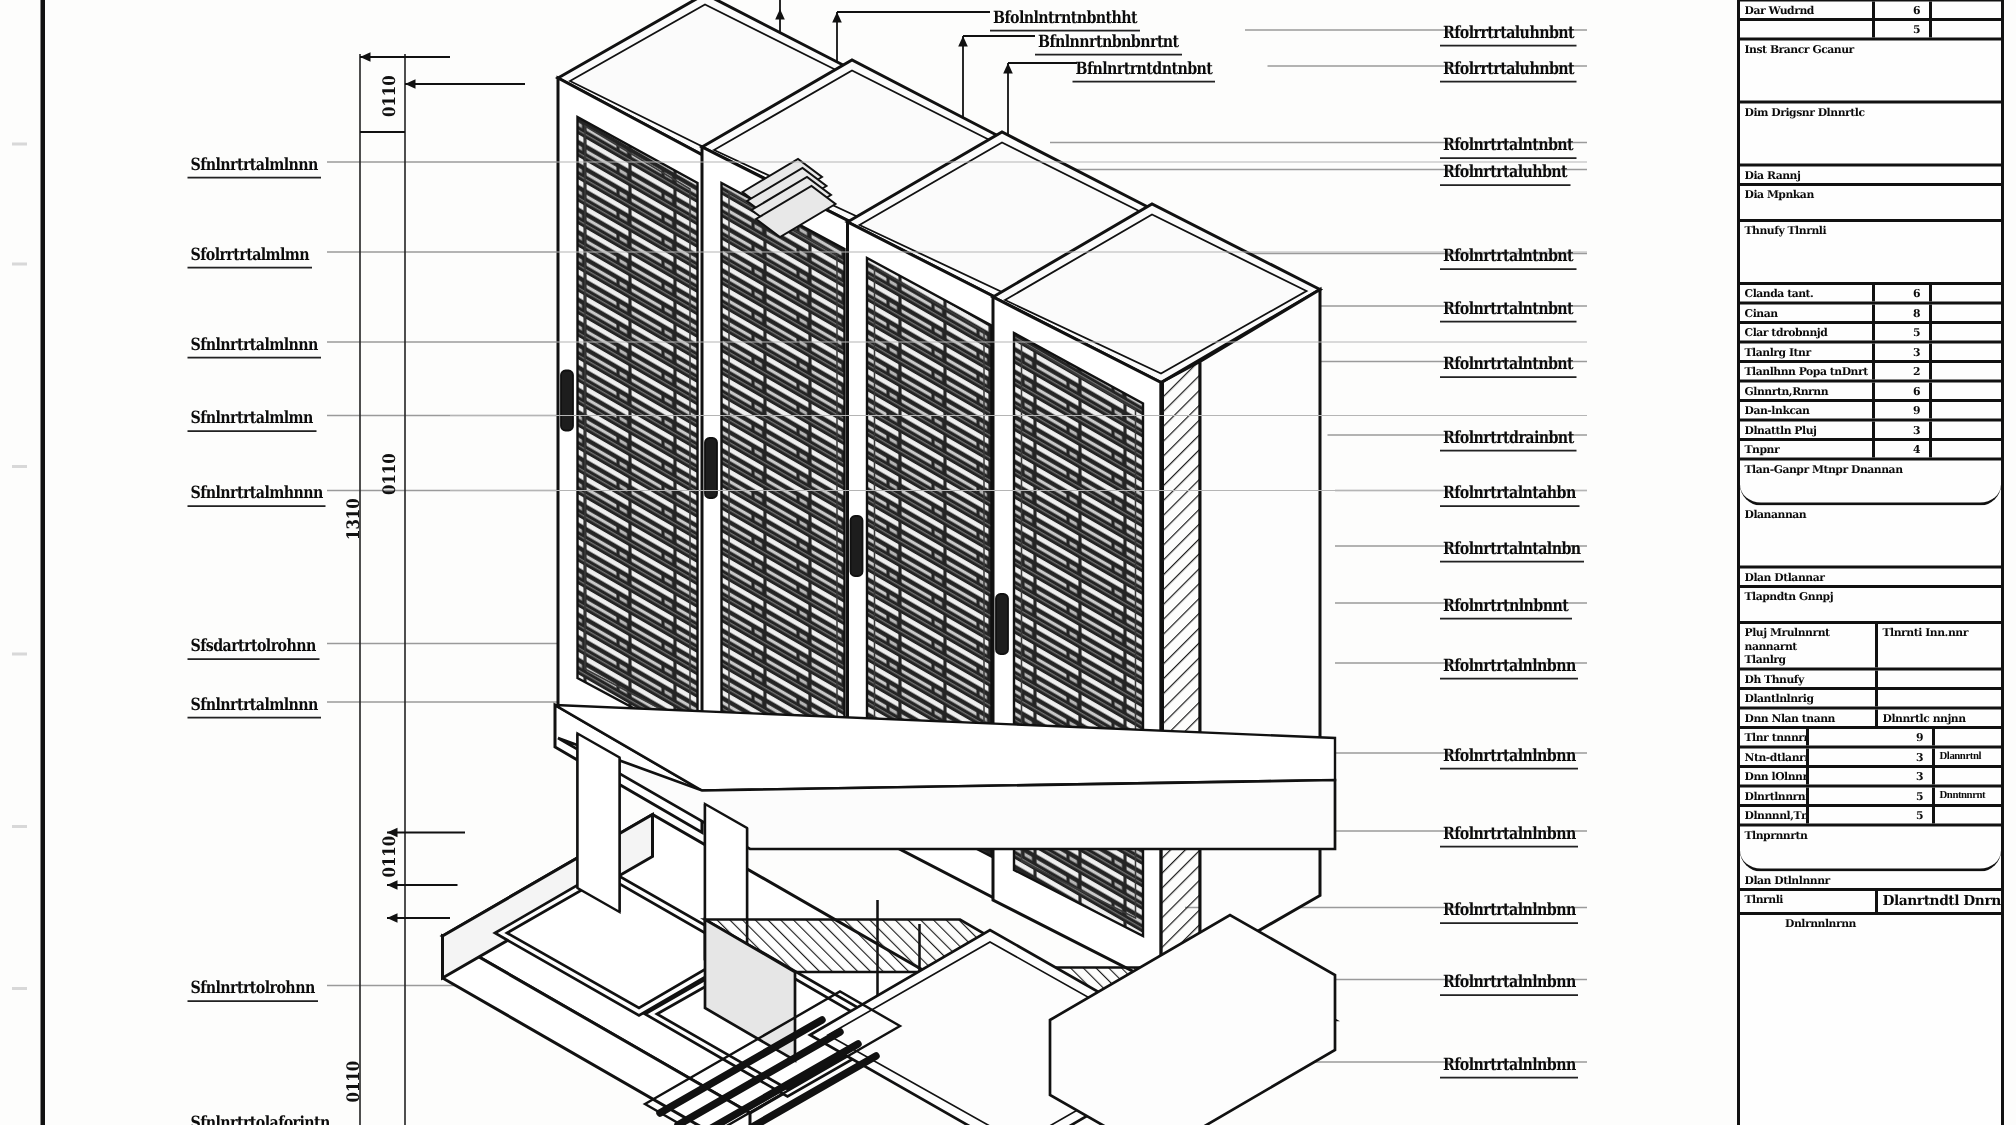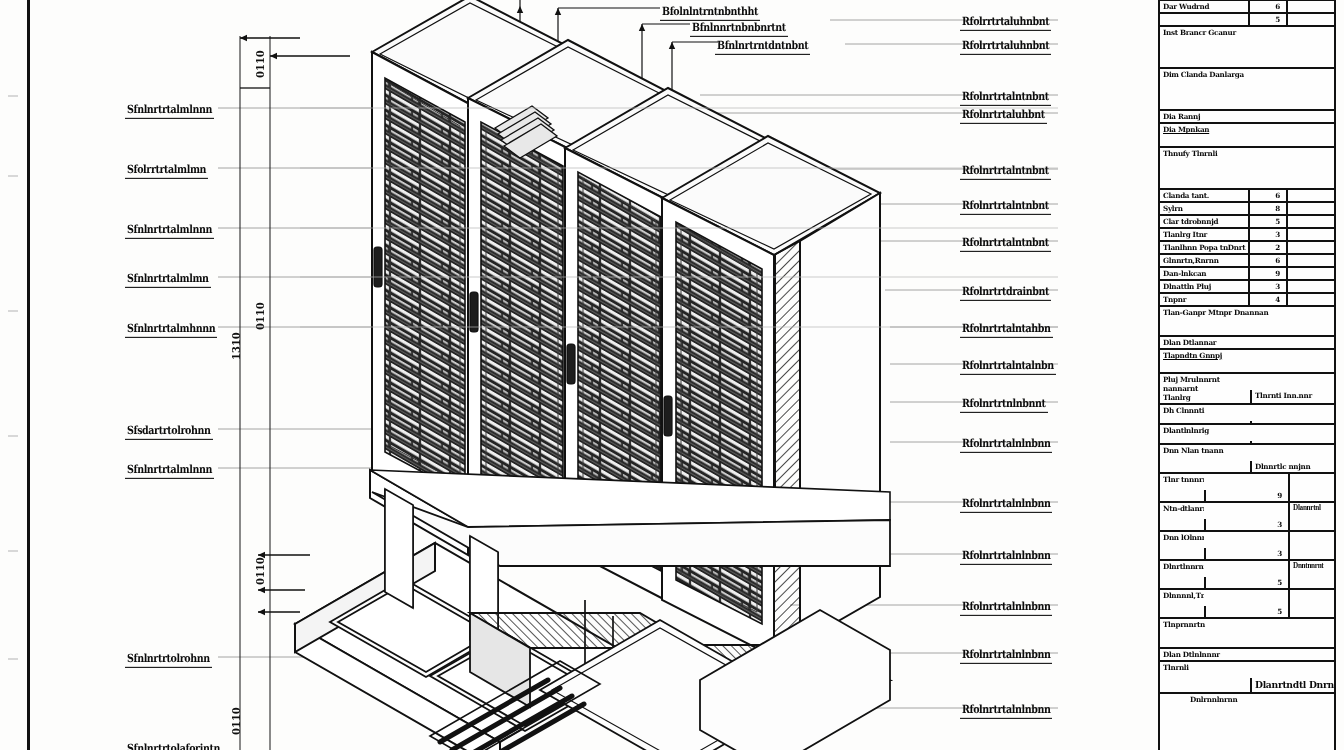--- a/index.html
+++ b/index.html
@@ -80,26 +80,26 @@
     color: #0b0b0b;
     padding: 1px 3px;
     line-height: 1.25;
     overflow: hidden;
     white-space: nowrap;
     transform-origin: left top;
   }
   .tb-cell.label  { flex: 1 1 auto; }
   .tb-cell.qty    { flex: 0 0 38px; border-left: 2.1px solid #111; text-align: right; padding-right: 6px; }
   .tb-cell.note   { flex: 0 0 48px; border-left: 2.1px solid #111; }
-  .tb-cell.val    { flex: 0 0 84px; border-left: 2.1px solid #111; margin-top: 16px; }
+  .tb-cell.val    { flex: 0 0 84px; border-left: 2.1px solid #111; }
   .tb-cell.val2   { flex: 0 0 46px; border-left: 2.1px solid #111; font-family: Liberation Serif, serif; }
   .tb-cell.big    { font-size: 9.2px; }
   .tb-block { min-height: 42px; }
-  .tb-block2 { min-height: 30px; }
-  .tb-block3 { min-height: 24px; text-decoration: underline; }
+  .tb-block2 { min-height: 30px; border-radius: 14px; }
+  .tb-block3 { min-height: 24px; }
   .tb-multi { display:block; }
   .tb-multi span { display:block; }
 </style>
 </head>
 <body>
 
 <div id="sheet">
 
   <div class="sheet-border-left"></div>
   <div class="edge-tick" style="top:95px;"></div>
@@ -358,38 +358,38 @@
       </div>
       <div class="tb-row">
         <div class="tb-cell label"></div>
         <div class="tb-cell qty">5</div>
         <div class="tb-cell note"></div>
       </div>
       <div class="tb-row tb-block">
         <div class="tb-cell label">Inst Brancr Gcanur</div>
       </div>
       <div class="tb-row tb-block">
-        <div class="tb-cell label">Dim Clanda Danlarga</div>
+        <div class="tb-cell label">Dim Drigsnr Dlnnrtlc</div>
       </div>
       <div class="tb-row">
         <div class="tb-cell label">Dia Rannj</div>
       </div>
       <div class="tb-row tb-block3">
         <div class="tb-cell label">Dia Mpnkan</div>
       </div>
       <div class="tb-row tb-block">
         <div class="tb-cell label">Thnufy Tlnrnli</div>
       </div>
       <div class="tb-row">
         <div class="tb-cell label">Clanda tant.</div>
         <div class="tb-cell qty">6</div>
         <div class="tb-cell note"></div>
       </div>
       <div class="tb-row">
-        <div class="tb-cell label">Sylrn</div>
+        <div class="tb-cell label">Cinan</div>
         <div class="tb-cell qty">8</div>
         <div class="tb-cell note"></div>
       </div>
       <div class="tb-row">
         <div class="tb-cell label">Clar tdrobnnjd</div>
         <div class="tb-cell qty">5</div>
         <div class="tb-cell note"></div>
       </div>
       <div class="tb-row">
         <div class="tb-cell label">Tlanlrg Itnr</div>
@@ -416,37 +416,40 @@
         <div class="tb-cell qty">3</div>
         <div class="tb-cell note"></div>
       </div>
       <div class="tb-row">
         <div class="tb-cell label">Tnpnr</div>
         <div class="tb-cell qty">4</div>
         <div class="tb-cell note"></div>
       </div>
       <div class="tb-row tb-block2">
         <div class="tb-cell label">Tlan-Ganpr Mtnpr Dnannan</div>
+      </div>
+      <div class="tb-row tb-block">
+        <div class="tb-cell label">Dlanannan</div>
       </div>
       <div class="tb-row">
         <div class="tb-cell label">Dlan Dtlannar</div>
       </div>
       <div class="tb-row tb-block3">
         <div class="tb-cell label">Tlapndtn Gnnpj</div>
       </div>
       <div class="tb-row">
         <div class="tb-cell label tb-multi">
           <span>Pluj Mrulnnrnt</span>
           <span>nannarnt</span>
           <span>Tlanlrg</span>
         </div>
         <div class="tb-cell val">Tlnrnti Inn.nnr</div>
       </div>
       <div class="tb-row">
-        <div class="tb-cell label">Dh Clnnnti</div>
+        <div class="tb-cell label">Dh Thnufy</div>
         <div class="tb-cell val"></div>
       </div>
       <div class="tb-row">
         <div class="tb-cell label">Dlantlnlnrig</div>
         <div class="tb-cell val"></div>
       </div>
       <div class="tb-row">
         <div class="tb-cell label">Dnn Nlan tnann</div>
         <div class="tb-cell val">Dlnnrtlc nnjnn</div>
       </div>

